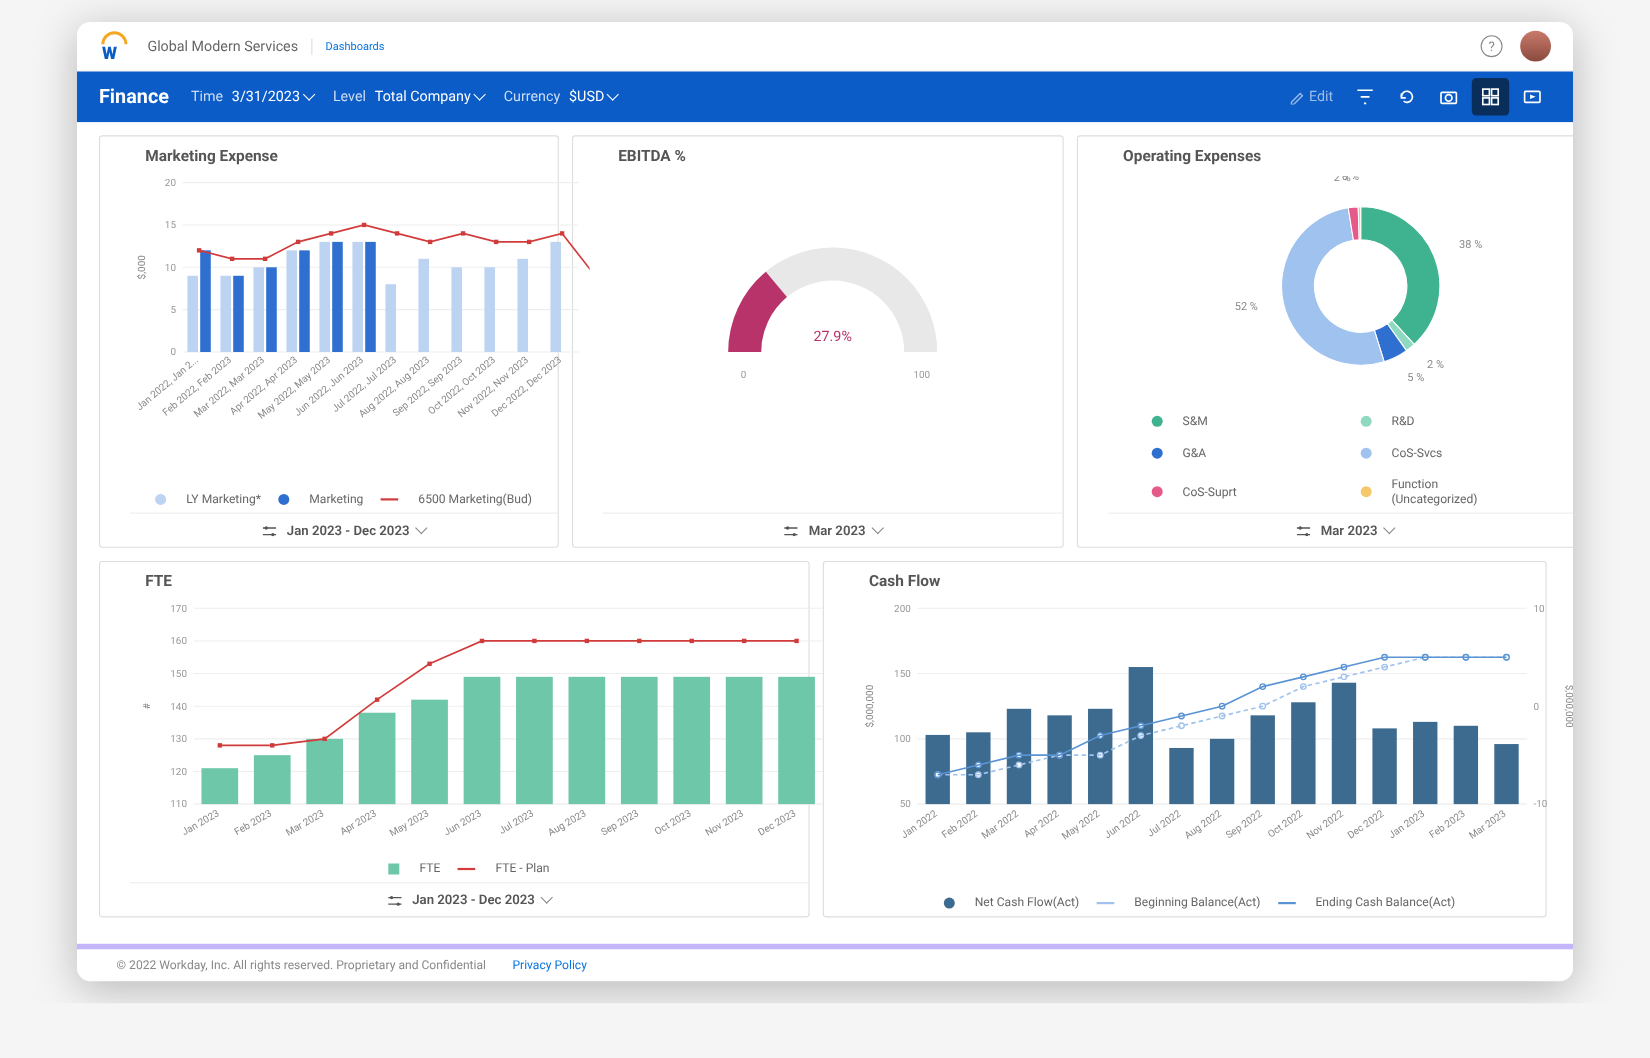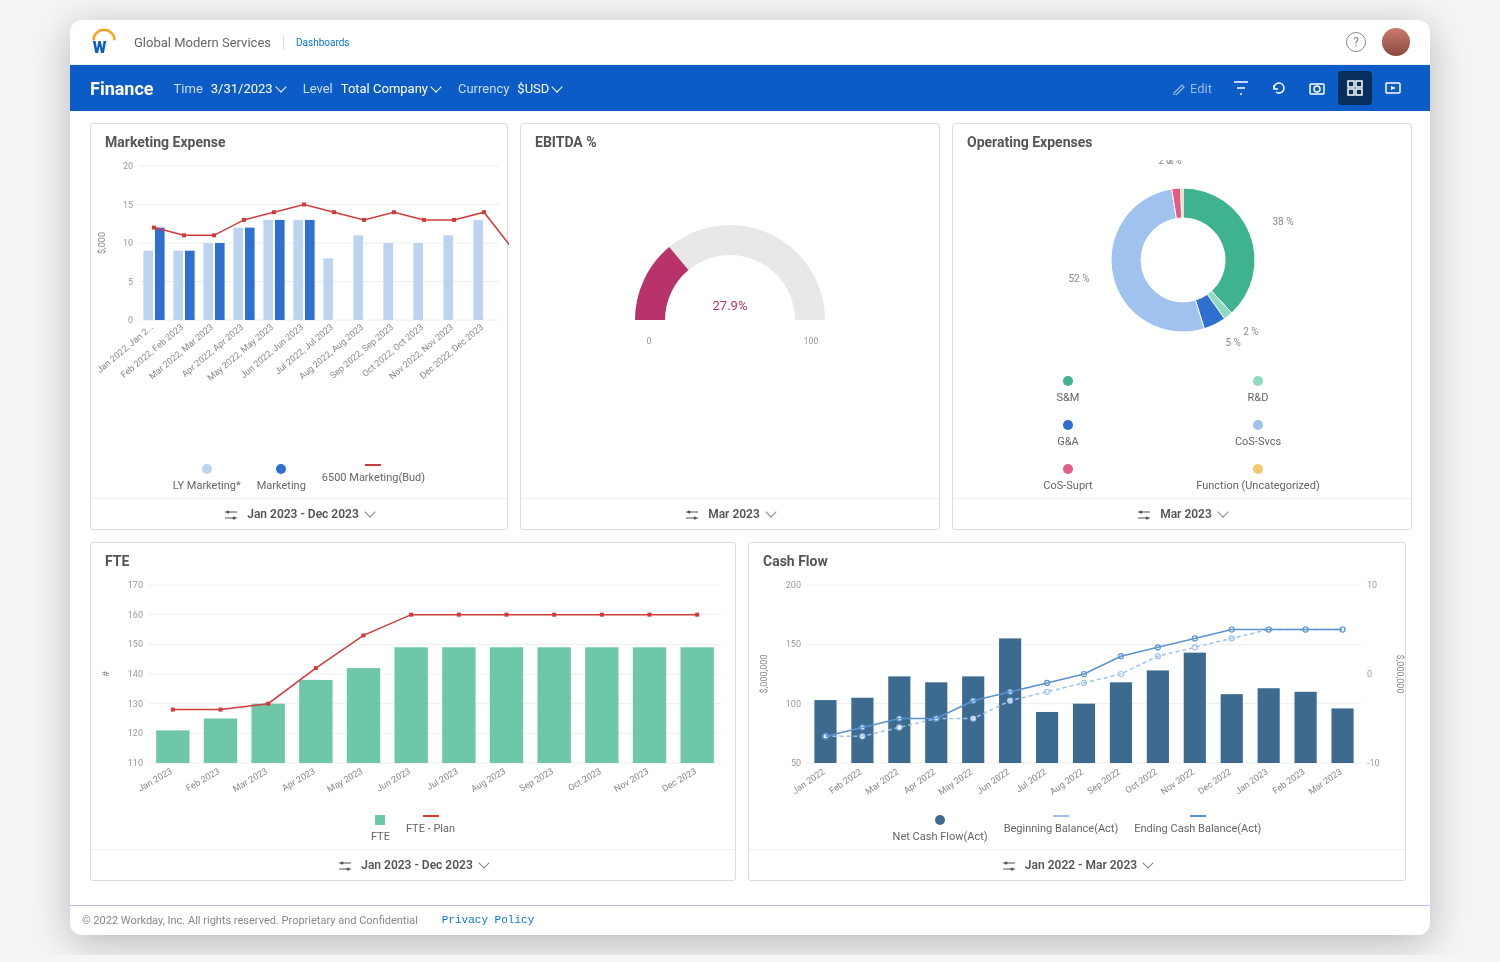--- a/index.html
+++ b/index.html
@@ -20,34 +20,34 @@
 .chevron { display: inline-block; width: 8px; height: 8px; border-right: 1.5px solid currentColor; border-bottom: 1.5px solid currentColor; transform: rotate(45deg); margin-left: 4px; vertical-align: 2px; }
 .toolbar-right { margin-left: auto; display: flex; align-items: center; gap: 4px; }
 .tb-btn { width: 34px; height: 34px; display: flex; align-items: center; justify-content: center; cursor: pointer; color: #fff; }
 .tb-btn.active { background: #0a2e5c; border-radius: 4px; }
 .edit-btn { color: #9dbce8; font-size: 13px; display: flex; align-items: center; gap: 4px; margin-right: 8px; cursor:pointer;}
 .tab-row { padding: 10px 20px 0; border-bottom: 1px solid #eee; }
 .tab { color: #0875e1; font-size: 13px; font-weight: 600; padding-bottom: 10px; display: inline-flex; align-items: center; gap: 8px; border-bottom: 3px solid #0875e1; cursor: pointer; }
 .tab-menu { color: #0875e1; font-size: 16px; font-weight: bold; cursor: pointer; }
 .dashboard { padding: 12px 20px; }
 .row { display: flex; gap: 12px; margin-bottom: 12px; }
-.card { border: 1px solid #ddd; border-radius: 3px; background: #fff; display: flex; flex-direction: column; }
+.card { border: 1px solid #ddd; border-radius: 3px; background: #fff; display: flex; flex-direction: column; padding-left: 27px; }
 .card-title { font-size: 14px; font-weight: 700; color: #555; padding: 10px 14px; }
 .card-body { flex: 1; position: relative; }
 .chart-svg { display: block; }
 .legend { display: flex; justify-content: center; gap: 16px; padding: 6px; font-size: 11px; color: #666; flex-wrap: wrap; }
-.legend-item { display: flex; align-items: center; gap: 5px; flex-direction: column; }
+.legend-item { display: flex; align-items: center; gap: 18px; }
 .legend-dot { width: 10px; height: 10px; border-radius: 50%; }
 .legend-sq { width: 10px; height: 10px; }
 .legend-line { width: 16px; height: 2px; position: relative; }
 .legend-line::before, .legend-line::after { content:''; position:absolute; width:4px; height:4px; top:-1px; }
 .card-footer { border-top: 1px solid #eee; padding: 8px; text-align: center; font-size: 12px; font-weight: 600; color: #555; cursor: pointer; }
 .slider-icon { display: inline-block; vertical-align: middle; margin-right: 6px; }
-.footer-bar { padding: 8px 12px; border-top: 1px solid #c4b5fd; font-size: 11px; color: #888; display: flex; gap: 24px; }
-.footer-link { color: #0875e1; cursor: pointer; font-family: Liberation Mono, monospace; }
+.footer-bar { padding: 8px 36px; border-top: 5px solid #c4b5fd; font-size: 11px; color: #888; display: flex; gap: 24px; }
+.footer-link { color: #0875e1; cursor: pointer; }
 .axis-label { font-size: 9px; fill: #888; }
 .y-title { font-size: 9px; fill: #888; }
 .tick-label { font-size: 9px; fill: #999; }
 .donut-lbl { font-size: 10px; fill: #888; }
 </style>
 </head>
 <body>
 
 <div class="app-frame">
 
@@ -457,29 +457,20 @@
             </span>
           <span class="legend-item">
               <span class="legend-line" style="background:#9fc2ef"></span>
               <span>Beginning Balance(Act)</span>
             </span>
           <span class="legend-item">
               <span class="legend-line" style="background:#5a93d4"></span>
               <span>Ending Cash Balance(Act)</span>
             </span>
         </div>
-        <div class="card-footer">
-          <svg class="slider-icon" width="14" height="10">
-              <path d="M1 2 H13 M1 8 H13" stroke="#555" stroke-width="1.2"></path>
-              <circle cx="4" cy="2" r="1.5" fill="#555"></circle>
-              <circle cx="10" cy="8" r="1.5" fill="#555"></circle>
-            </svg>
-          <span>Jan 2022 - Mar 2023</span>
-          <span class="chevron" style="border-color:#888"></span>
-        </div>
       </div>
     </div>
   </div>
 
   <div class="footer-bar">
     <span>© 2022 Workday, Inc. All rights reserved. Proprietary and Confidential</span>
     <span class="footer-link">Privacy Policy</span>
   </div>
 
 </div>

